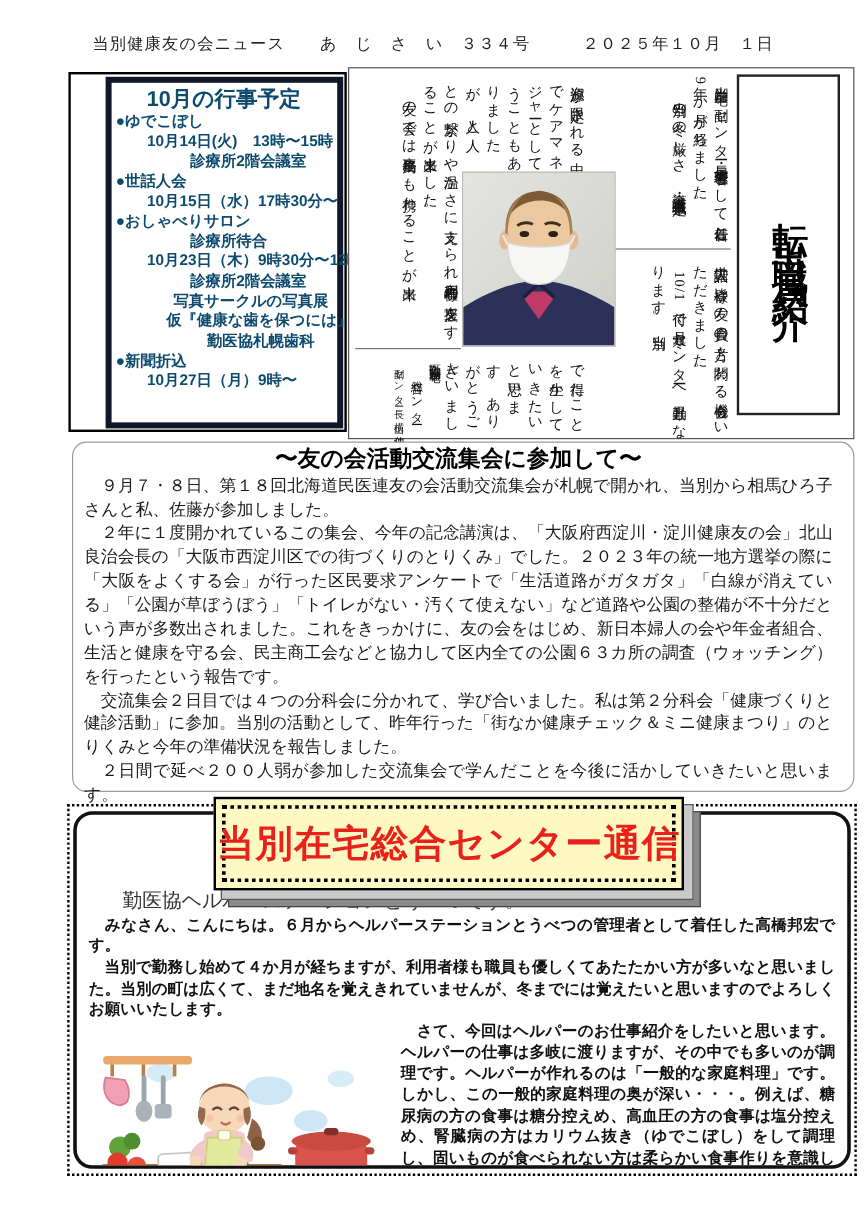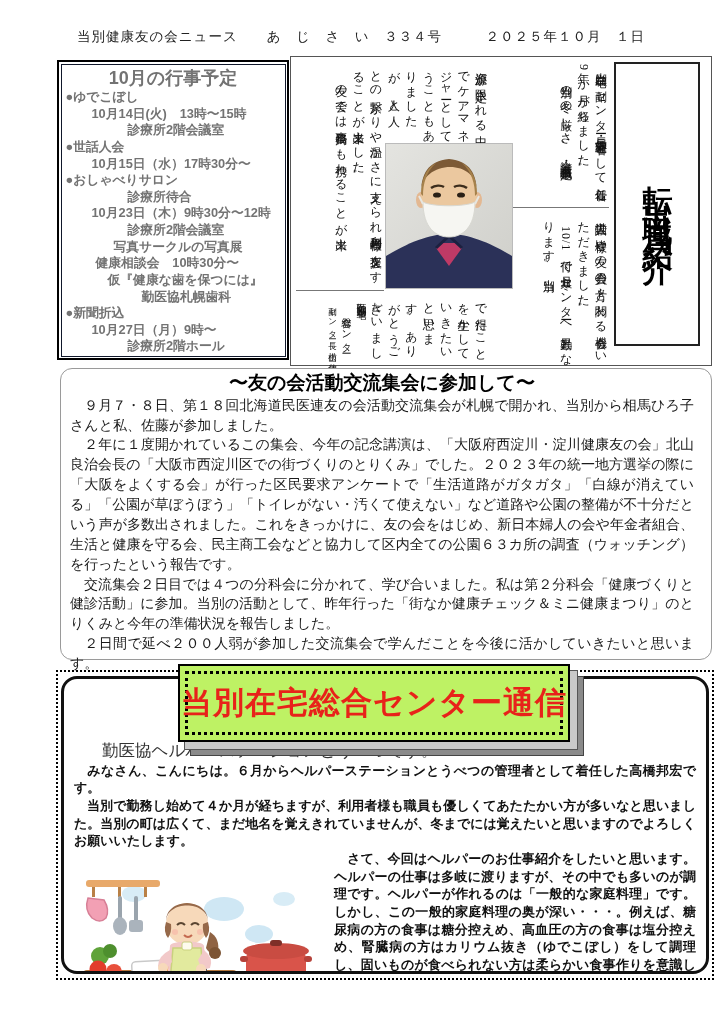--- a/index.html
+++ b/index.html
@@ -4,23 +4,23 @@
 <style>
   html,body{margin:0;padding:0;background:#ffffff;}
   #page{position:relative;width:722px;height:1024px;background:#ffffff;overflow:hidden;
         font-family:"Liberation Serif",serif;color:#1a1a1a;}
   
   .header{position:absolute;left:0;top:28px;width:722px;text-align:center;
           font-size:13.5px;letter-spacing:1px;color:#222;}
   
   .events-outer{position:absolute;left:57px;top:60px;width:232px;height:300px;
                 border:2.5px solid #000;background:#fff;box-sizing:border-box;}
-  .events-inner{position:absolute;inset:1.5px;border:1px solid #0f172a;box-sizing:border-box;
+  .events-inner{position:absolute;inset:1.5px;border:5px solid #0f172a;box-sizing:border-box;
                 padding:2px 4px;font-family:"Liberation Sans",sans-serif;font-weight:700;
-                font-size:12.8px;line-height:1.3;color:#737373;}
+                font-size:12.8px;line-height:1.3;color:#0c4a6e;margin-left:27px;}
   .events-title{text-align:center;font-size:18px;font-weight:700;line-height:1.25;}
   .ev-line{white-space:nowrap;}
   
   .staff{position:absolute;left:290px;top:56px;width:422px;height:310px;
          border:1px solid #555;box-sizing:border-box;background:#fff;}
   .staff-titlebox{position:absolute;right:11px;top:5px;width:86px;height:284px;
                   border:2px solid #222;box-sizing:border-box;display:flex;
                   align-items:center;justify-content:center;}
   .staff-title{writing-mode:vertical-rl;font-family:"Liberation Sans",sans-serif;
                font-weight:700;font-size:30px;letter-spacing:14px;color:#000;}
@@ -44,21 +44,21 @@
   .meeting-sig{margin-top:8px;text-align:right;font-size:13px;padding-right:4px;}
   
   .center-dotted{position:absolute;left:56px;top:670px;width:658px;height:310px;
                  border:2px dotted #000;box-sizing:border-box;}
   .center-box{position:absolute;left:61px;top:676px;width:648px;height:298px;
               border:3px solid #111;border-radius:16px;box-sizing:border-box;
               padding:62px 10px 4px 10px;background:#fff;overflow:hidden;}
   .banner-wrap{position:absolute;left:178px;top:664px;width:392px;height:78px;z-index:5;}
   .banner-sh2{position:absolute;left:12px;top:12px;width:100%;height:100%;background:#8a8a8a;border:1px solid #444;}
   .banner-sh1{position:absolute;left:6px;top:6px;width:100%;height:100%;background:#c9c9c9;border:1px solid #555;}
-  .banner{position:absolute;left:0;top:0;width:100%;height:100%;background:#bef264;
+  .banner{position:absolute;left:0;top:0;width:100%;height:100%;background:#fef9c3;
           border:2px solid #000;box-sizing:border-box;display:flex;align-items:center;justify-content:center;}
   .banner-innerdots{position:absolute;inset:5px;border:3px dotted #000;}
   .banner-text{position:relative;font-family:"Liberation Sans",sans-serif;font-weight:700;
                font-size:31px;letter-spacing:1px;}
   .cn-intro{font-size:16.5px;color:#333;padding-left:28px;line-height:1.25;}
   .cn-body{font-family:"Liberation Sans",sans-serif;font-weight:600;font-size:13px;
            line-height:1.36;color:#111;text-align:justify;}
   .cn-body p{margin:0;}
   .cn-illu{float:left;width:252px;height:150px;margin:4px 8px 2px 0;}
 </style>
@@ -75,26 +75,24 @@
       <div class="ev-line">●ゆでこぼし</div>
       <div class="ev-line" style="padding-left:26px">10月14日(火)　13時〜15時</div>
       <div class="ev-line" style="padding-left:62px">診療所2階会議室</div>
       <div class="ev-line">●世話人会</div>
       <div class="ev-line" style="padding-left:26px">10月15日（水）17時30分〜</div>
       <div class="ev-line">●おしゃべりサロン</div>
       <div class="ev-line" style="padding-left:62px">診療所待合</div>
       <div class="ev-line" style="padding-left:26px">10月23日（木）9時30分〜12時</div>
       <div class="ev-line" style="padding-left:62px">診療所2階会議室</div>
       <div class="ev-line" style="padding-left:48px">写真サークルの写真展</div>
-      <div class="ev-line" style="padding-left:30px">健康相談会　10時30分〜</div>
       <div class="ev-line" style="padding-left:42px">仮『健康な歯を保つには』</div>
       <div class="ev-line" style="padding-left:76px">勤医協札幌歯科</div>
       <div class="ev-line">●新聞折込</div>
       <div class="ev-line" style="padding-left:26px">10月27日（月）9時〜</div>
-      <div class="ev-line" style="padding-left:62px">診療所2階ホール</div>
     </div>
   </div>
 
   <div class="staff">
     <div class="staff-titlebox">
       <div class="staff-title">転出職員紹介</div>
     </div>
 
     <div class="vtext" style="left:200px;top:6px;width:118px;height:140px;">当別在宅に副センター長・居宅管理者として着任し2年9か月が経ちました。
 　当別の冬の厳しさ、介護・看護職員不足、</div>

